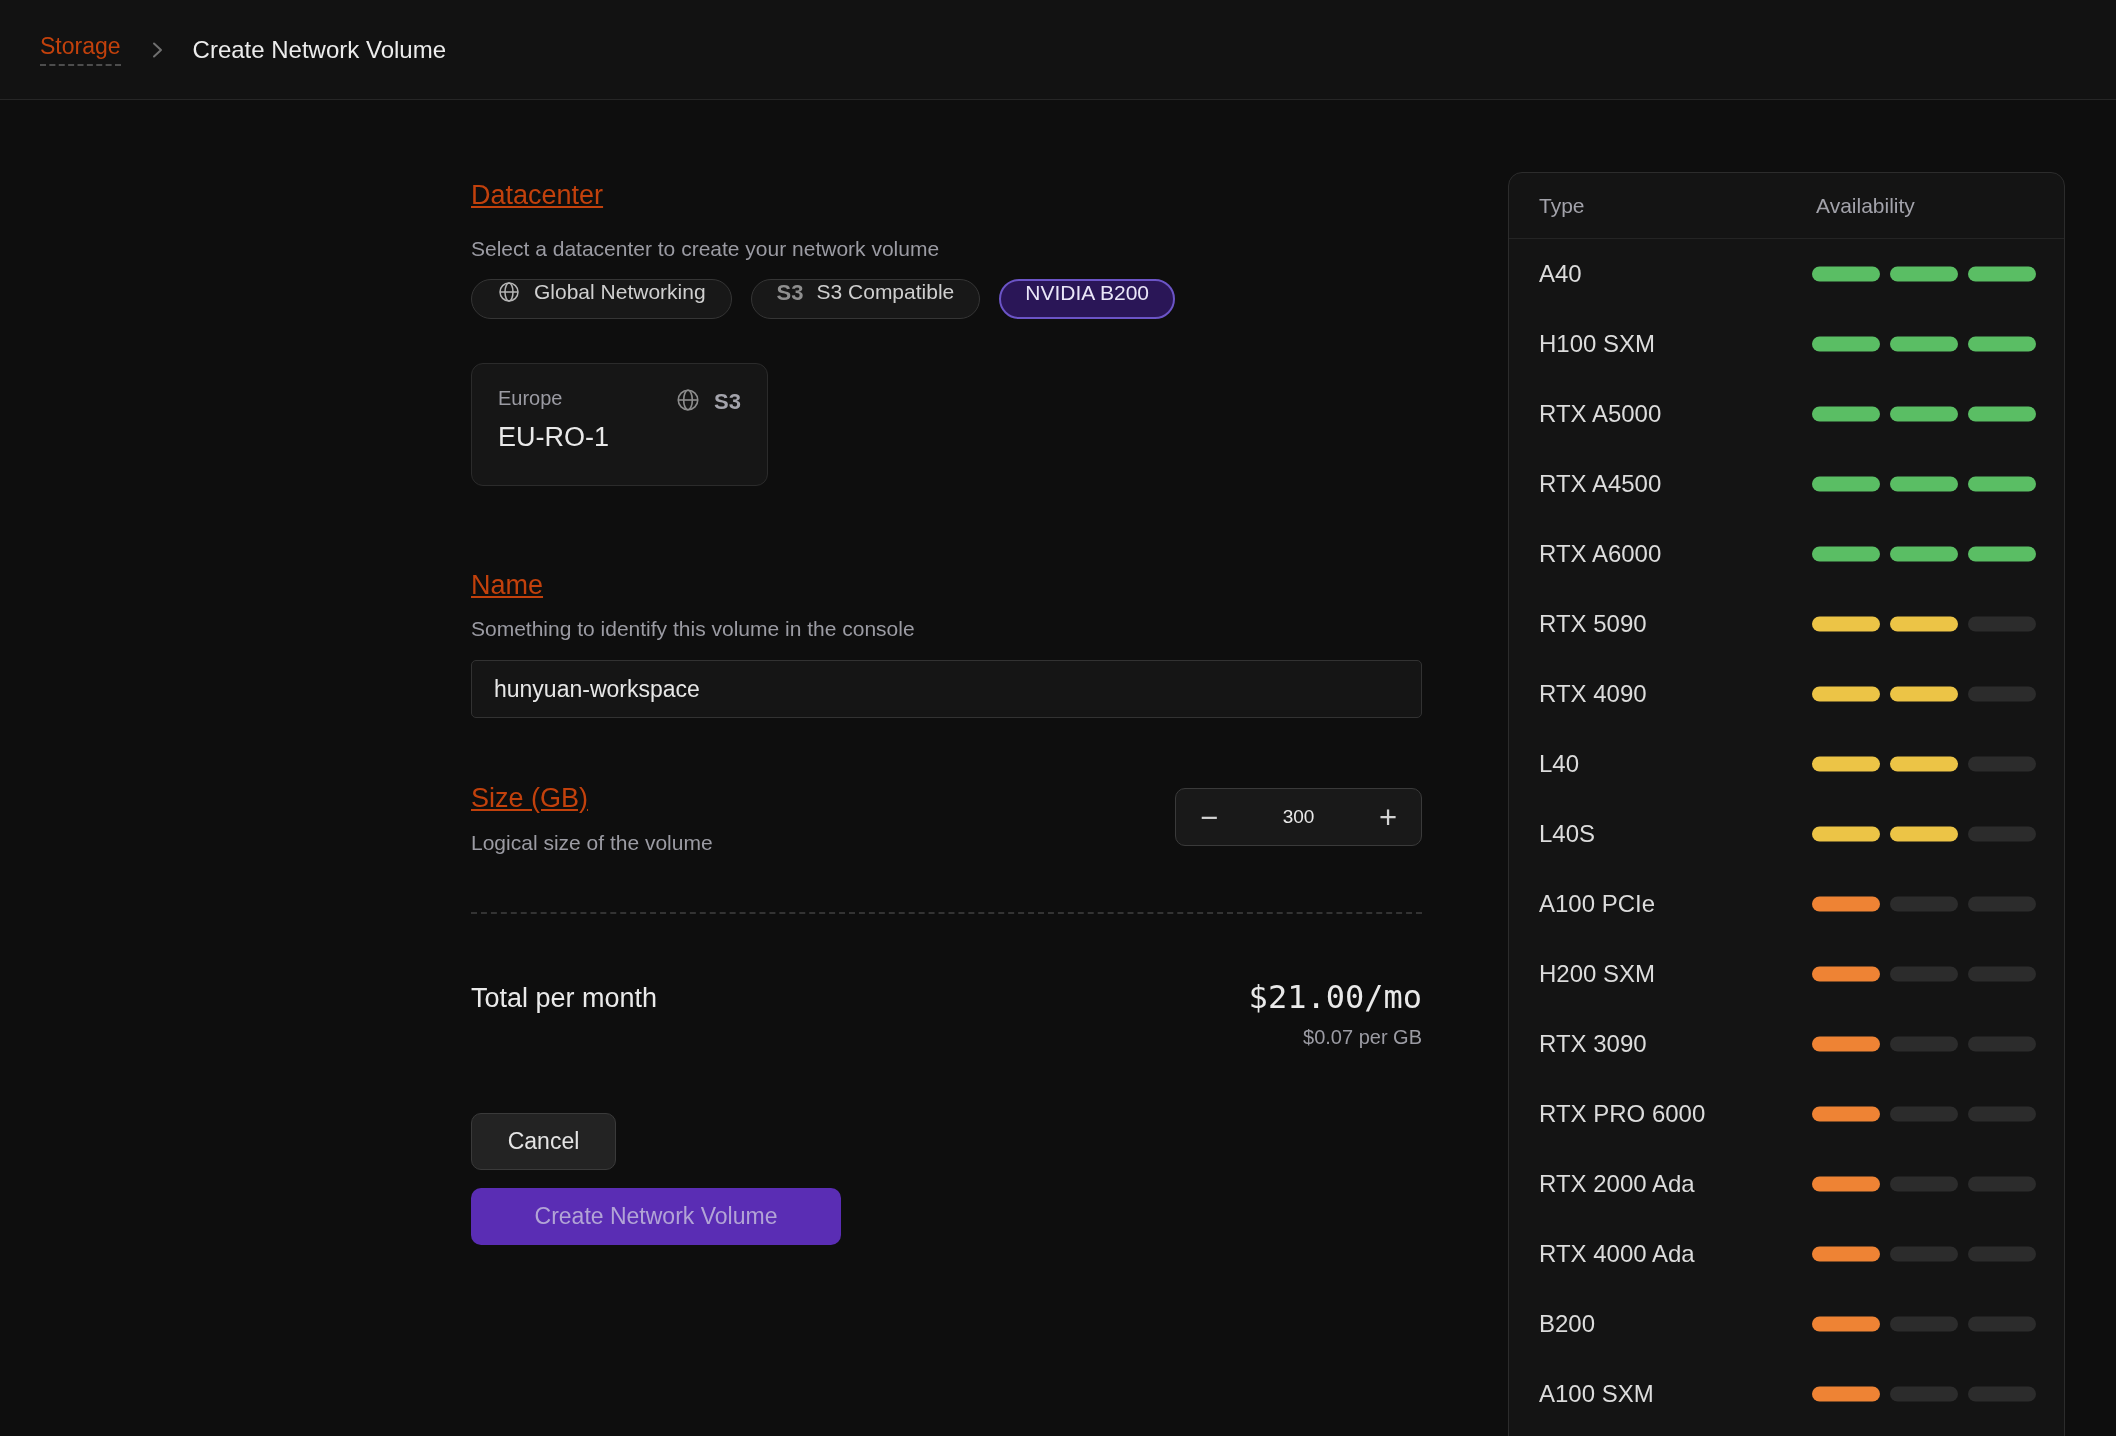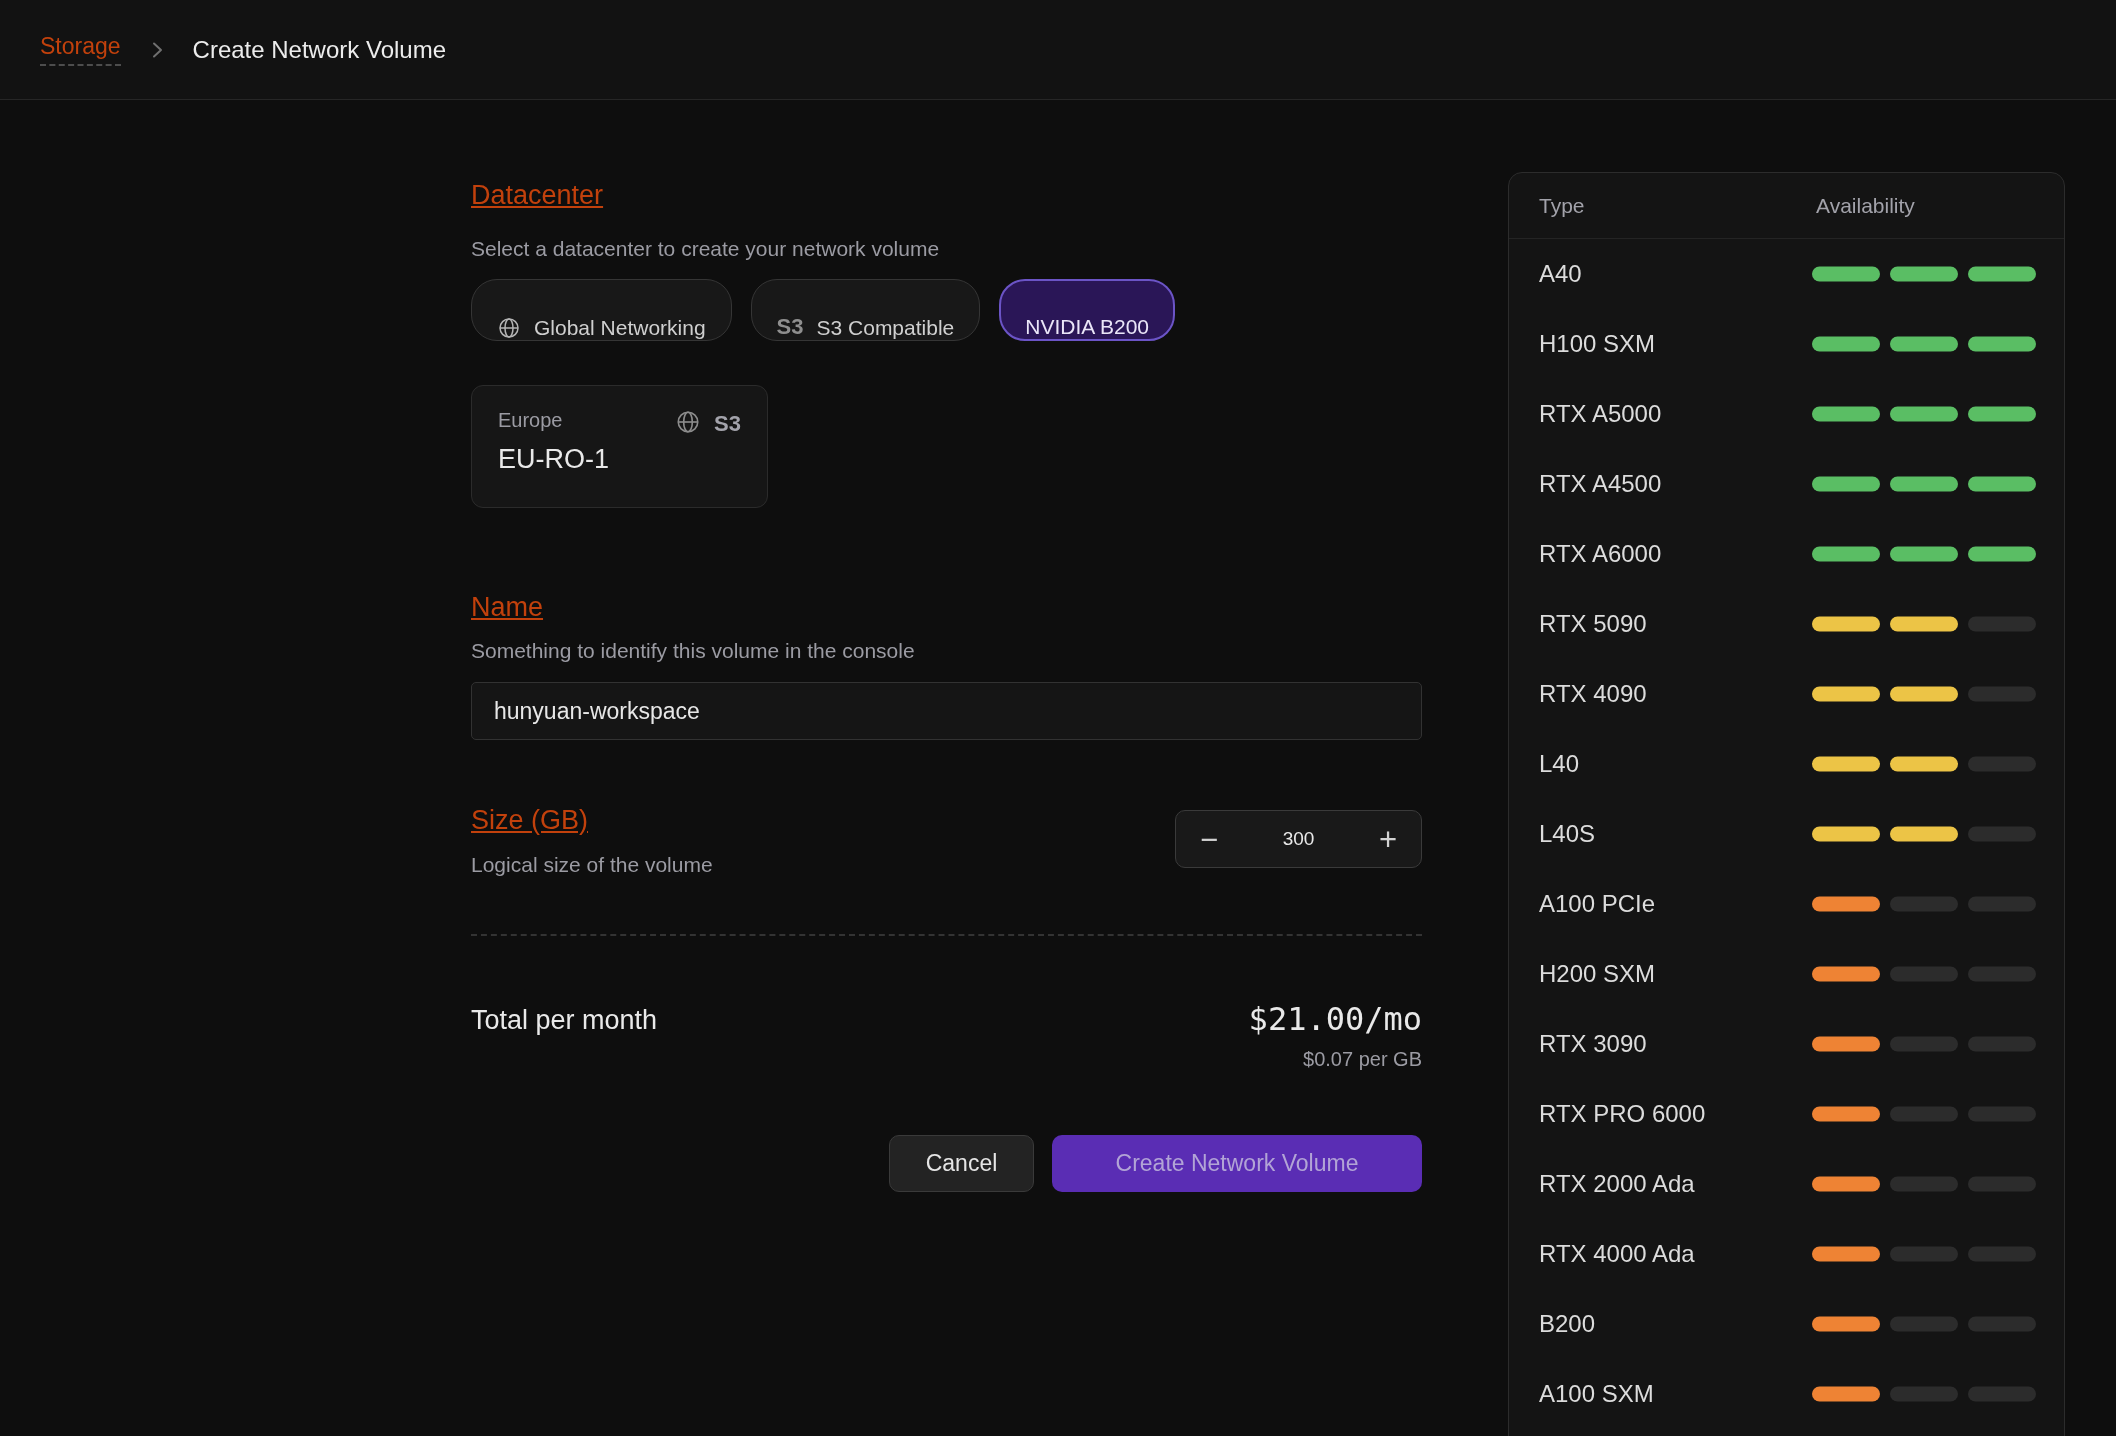--- a/index.html
+++ b/index.html
@@ -21,22 +21,22 @@
 
   
   .form-col{position:absolute;left:471px;top:100px;width:951px;}
   .section-title{font-size:27px;font-weight:500;color:#c2410c;line-height:34px;margin:0;text-decoration:underline;}
   .section-sub{font-size:21px;color:#9b9ba3;line-height:26px;}
   .dc-title{margin-top:78px;}
   .dc-sub{margin-top:24px;}
 
   .chips{display:flex;gap:19px;margin-top:17px;}
   .chip{
-    height:62px;box-sizing:border-box;border:1px solid #353535;background:#181818;
-    border-radius:26px;display:flex;align-items:flex-end;gap:13px;padding:0 25px;
+    height:40px;box-sizing:border-box;border:1px solid #353535;background:#181818;
+    border-radius:26px;display:flex;align-items:flex-start;gap:13px;padding:0 25px;
     font-size:21px;color:#cfcfcf;cursor:pointer;white-space:nowrap;
   }
   .chip-icon{display:flex;align-items:center;}
   .chip-icon svg{width:24px;height:24px;stroke:#b5b5b5;stroke-width:1.5;fill:none;}
   .s3-glyph{font-weight:700;color:#8f8f8f;font-size:22px;font-style:normal;}
   .chip.active{background:#2a1657;border:2px solid #6b54c6;color:#eae6f8;padding:0 24px;}
 
   .dc-card{
     margin-top:44px;width:297px;height:123px;box-sizing:border-box;position:relative;
     background:#161616;border:1px solid #2b2b2b;border-radius:12px;padding:23px 26px 0;cursor:pointer;
@@ -66,21 +66,21 @@
   .step-value{width:130px;text-align:center;background:transparent;border:none;outline:none;color:#e9e9e9;font-size:19px;font-family:inherit;}
 
   .divider{margin-top:56px;height:0;border-top:2px dashed #333333;}
 
   .total-row{margin-top:62px;display:flex;justify-content:space-between;align-items:flex-start;}
   .total-label{font-size:27px;color:#e9e9e9;margin-top:7px;}
   .total-right{text-align:right;}
   .total-amount{font-family:"DejaVu Sans Mono",monospace;font-size:32px;color:#e9e9e9;line-height:42px;}
   .total-rate{margin-top:8px;font-size:20px;color:#9b9ba3;}
 
-  .actions{margin-top:64px;display:flex;justify-content:flex-end;gap:18px;}
+  .actions{margin-top:64px;display:flex;justify-content:flex-end;gap:18px;flex-direction:column;}
   .btn{height:57px;border-radius:10px;font-size:23px;display:flex;align-items:center;justify-content:center;cursor:pointer;border:none;font-family:inherit;box-sizing:border-box;}
   .btn-cancel{width:145px;background:#232323;border:1px solid #3a3a3a;color:#e5e5e5;}
   .btn-primary{width:370px;background:#5a2db4;color:#b2a4d6;}
 
   
   .panel{
     position:absolute;left:1508px;top:172px;width:557px;height:1290px;box-sizing:border-box;
     background:#141414;border:1px solid #2c2c2c;border-radius:14px;overflow:hidden;
   }
   .panel-header{height:65px;border-bottom:1px solid #242424;position:relative;}

